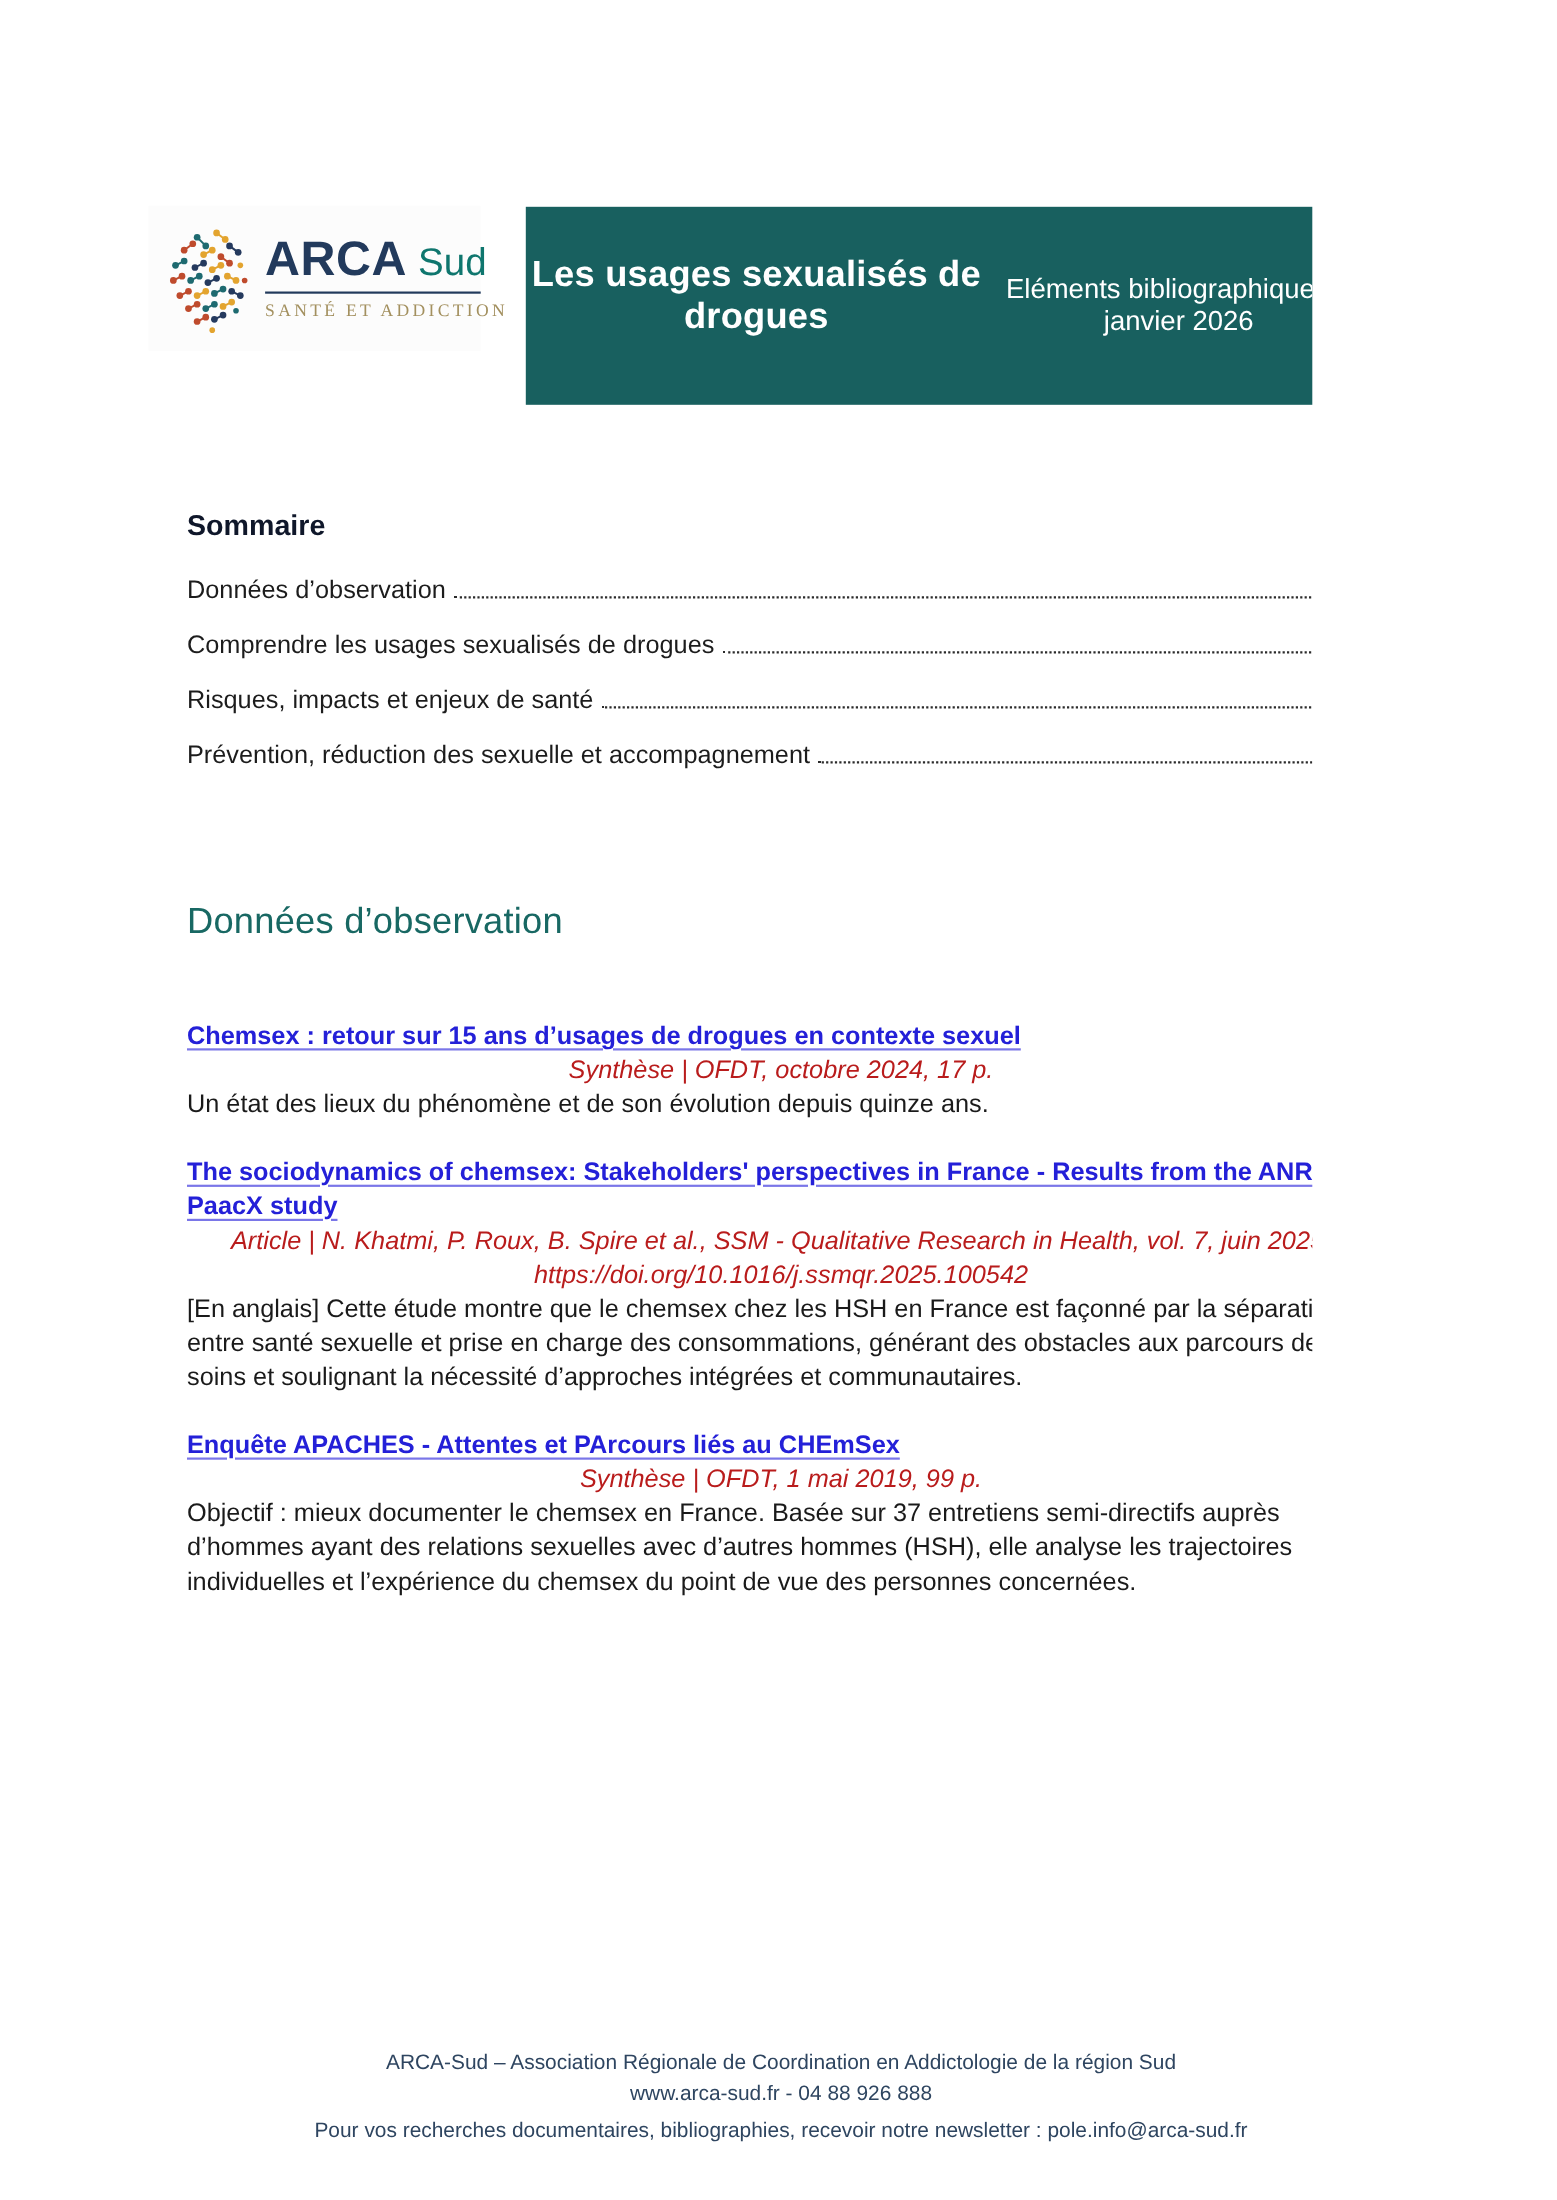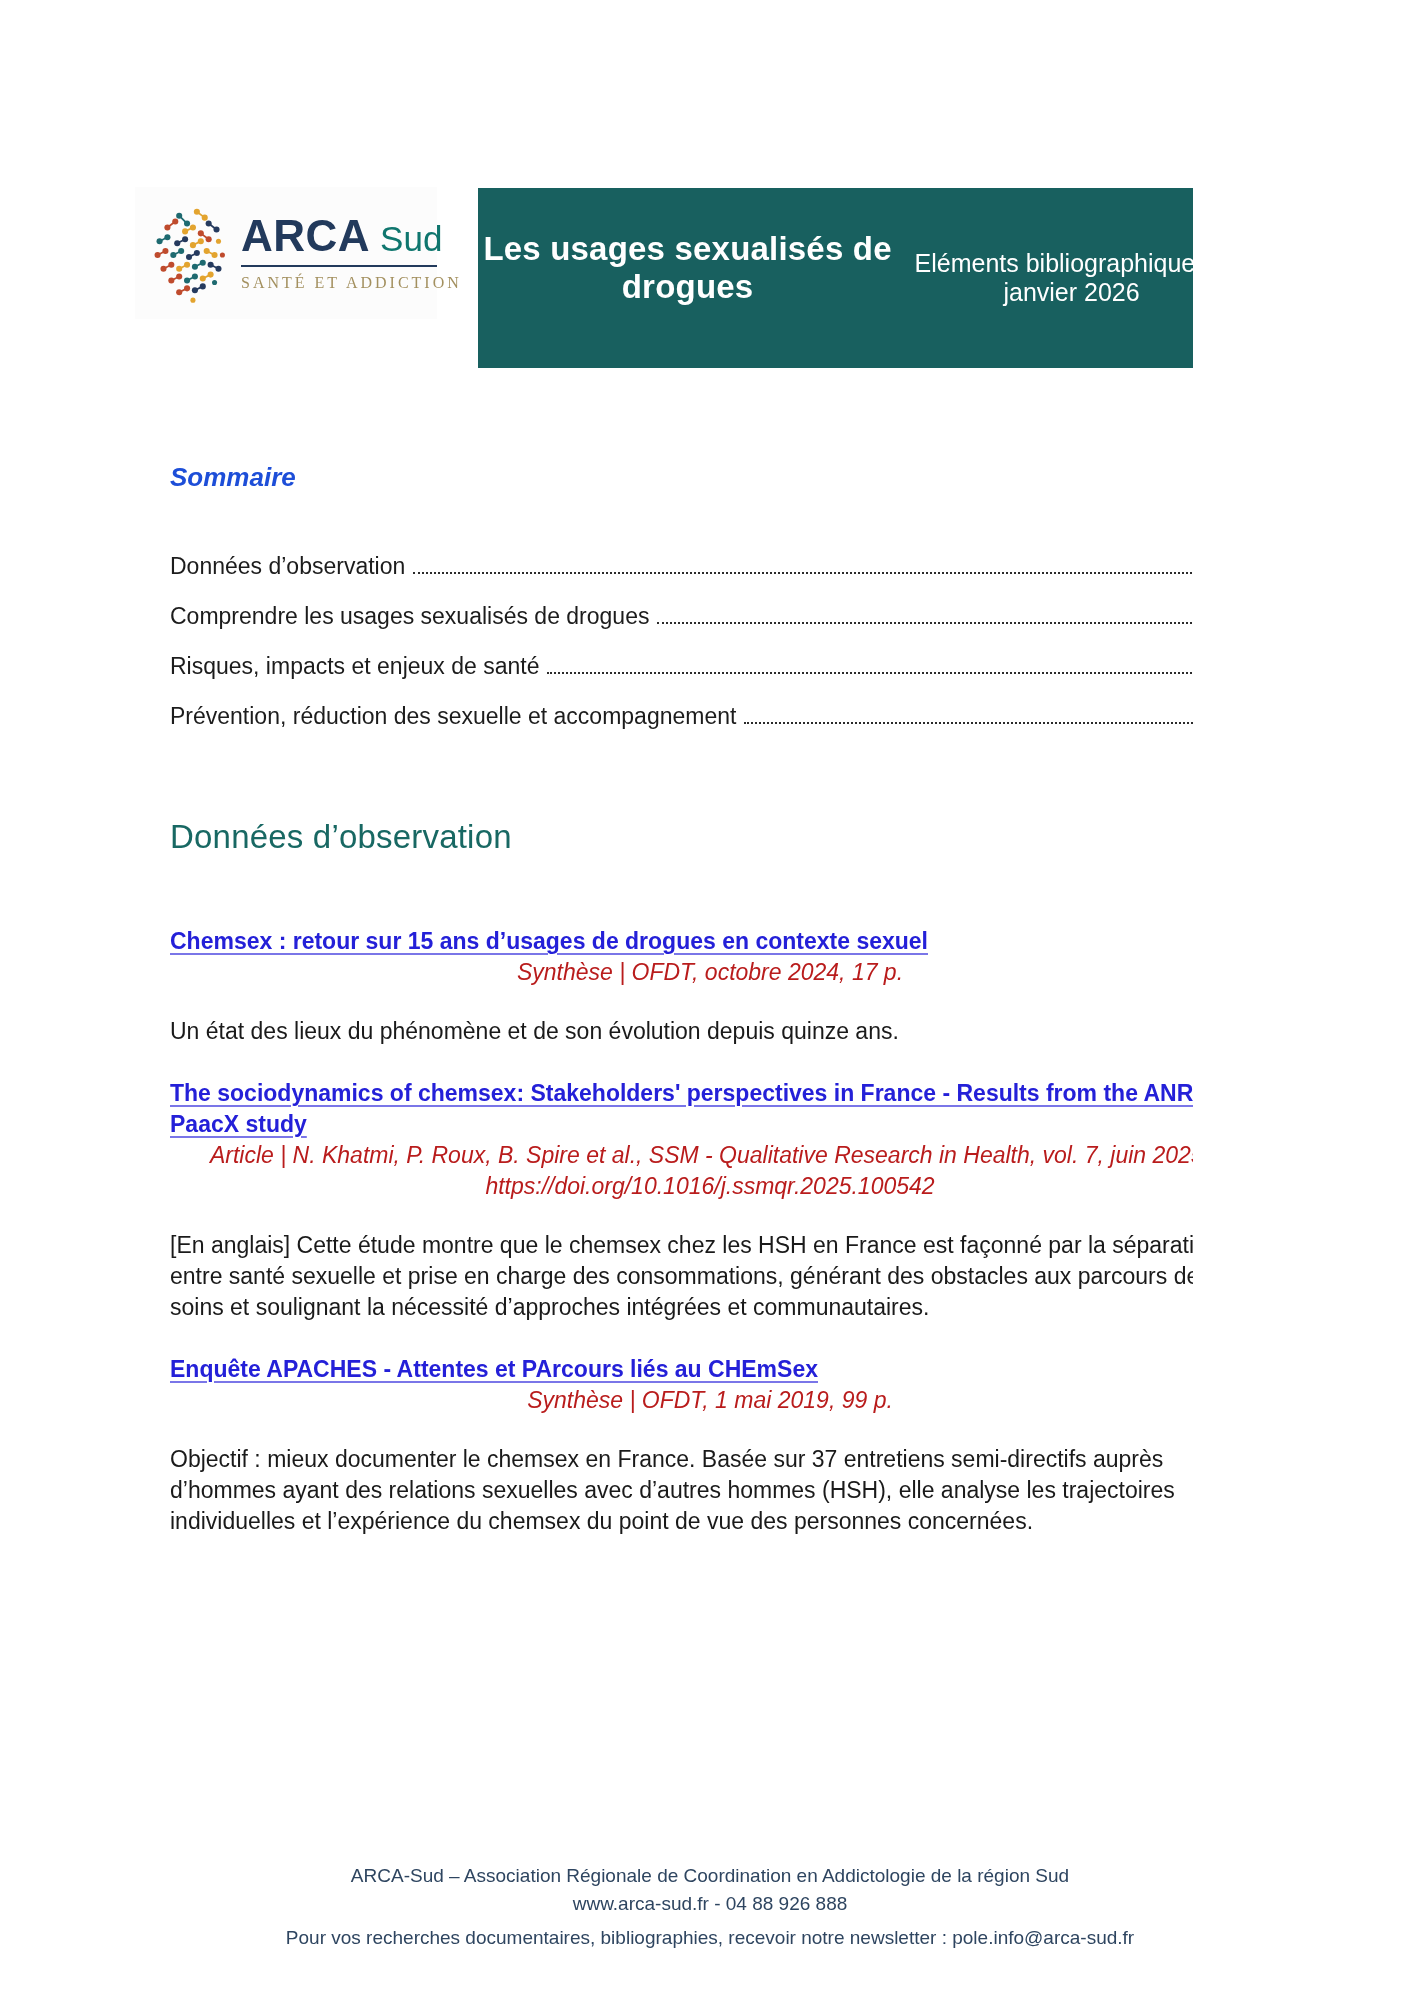--- a/index.html
+++ b/index.html
@@ -33,38 +33,38 @@
     position:absolute;left:478px;top:188px;width:768px;height:180px;
     background:#18605f;
     display:flex;flex-direction:row;align-items:center;justify-content:center;
     color:#ffffff;text-align:center;
   }
   .banner-title{font-size:33px;font-weight:600;letter-spacing:.2px;margin:0 0 20px 0;}
   .banner-subtitle{font-size:25px;font-weight:400;margin:0;}
 
   
   .toc{position:absolute;left:170px;top:462px;width:1078px;}
-  .toc-heading{font-size:26px;font-weight:600;margin:0 0 60px 0;color:#1d4ed8;font-style:italic;}
+  .toc-heading{font-size:26px;font-weight:600;margin:0 0 30px 0;color:#0f172a;}
   .toc-row{display:flex;align-items:baseline;margin-bottom:22px;font-size:23px;color:#1c1c1c;height:28px;}
   .toc-label{white-space:nowrap;}
   .toc-dots{flex:1;border-bottom:2.5px dotted #2b2b2b;margin:0 6px 0 8px;}
   .toc-page{width:26px;text-align:right;}
 
   
   .section{position:absolute;left:170px;top:818px;width:1080px;}
   .section-heading{font-size:33px;font-weight:500;color:#186863;margin:0 0 70px 0;letter-spacing:.2px;}
   .entry{margin-bottom:31px;font-size:23px;line-height:31px;}
   .entry-title{
     color:#2420d8;font-weight:600;text-decoration:underline;
     text-decoration-thickness:1.5px;text-underline-offset:4px;
     text-decoration-color:#7a76e8;
     display:inline;cursor:pointer;
   }
   .entry-source{font-style:italic;color:#b91c1c;text-align:center;}
-  .entry-desc{color:#1a1a1a;margin-top:28px;}
+  .entry-desc{color:#1a1a1a;}
 
   
   .footer{
     position:absolute;left:170px;top:1862px;width:1080px;
     text-align:center;font-size:19px;line-height:28px;color:#2e4560;
   }
   .footer-line3{margin-top:6px;}
   .footer-pagenum{position:absolute;right:0;top:0;font-size:19px;color:#2e4560;}
 </style>
 </head>

